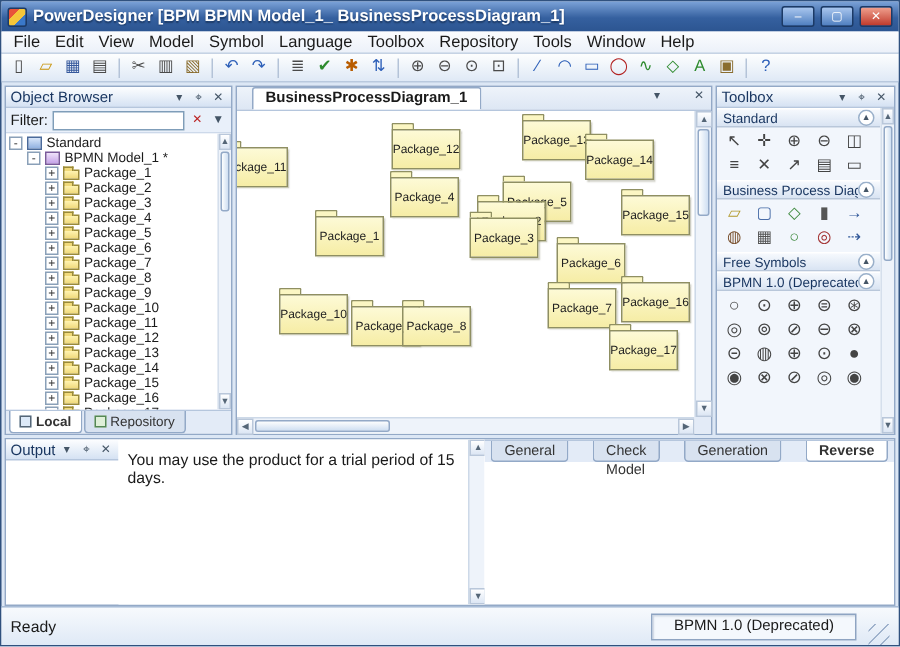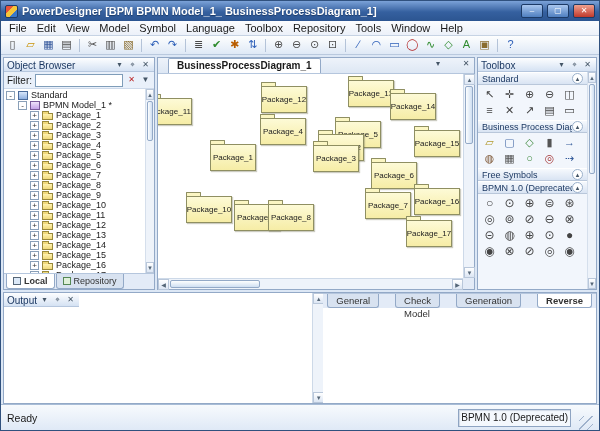--- a/index.html
+++ b/index.html
@@ -86,21 +86,21 @@
   .out-content{flex:1;position:relative;background:#fff;overflow:hidden}
   .out-text{padding:8px 6px;font-size:10.5px}
   .out-vscroll{position:absolute;top:0;right:0;bottom:0;width:11px;background:#eef3fa;border-left:1px solid #cdd9e8;display:flex;flex-direction:column}
   .output-tabs{height:15px;flex:0 0 15px;display:flex;align-items:flex-end;gap:16px;padding:0 4px;background:#e3ebf7;border-top:1px solid #b5c6dd}
   .otab{height:14px;padding:0 8px;font-size:9.5px;line-height:13px;background:#d8e2f0;border:1px solid #93a9c7;border-top:none;border-radius:0 0 3px 3px;color:#333}
   .otab.sel{background:#fff;font-weight:bold}
 
   
   .statusbar{height:26px;flex:0 0 26px;display:flex;align-items:center;background:linear-gradient(#f7fafd,#dfe9f6);border-top:1px solid #a8bcd6;padding:0 6px;gap:8px}
   .status-text{flex:1;font-size:10.5px}
-  .status-box{height:18px;line-height:16px;padding:0 2px;font-size:10px;background:#f4f8fd;border:1px solid #8ea4c2;box-shadow:inset 1px 1px 1px rgba(120,140,170,.3)}
+  .status-box{height:18px;line-height:16px;padding:0 14px;font-size:10px;background:#f4f8fd;border:1px solid #8ea4c2;box-shadow:inset 1px 1px 1px rgba(120,140,170,.3)}
   .grip{width:14px;height:14px;align-self:flex-end;background:repeating-linear-gradient(135deg,transparent 0 3px,#9fb2cc 3px 4px,transparent 4px 6px)}
 </style>
 </head>
 <body>
 
 <div class="window">
 
   <div class="titlebar">
     <span class="app-icon"></span>
     <span class="title-text">PowerDesigner [BPM BPMN Model_1_ BusinessProcessDiagram_1]</span>
@@ -504,20 +504,21 @@
   </div>
 
   <div class="output">
     <div class="panel-header">
       <span class="panel-title">Output</span>
       <span class="ph-btn">▾</span>
       <span class="ph-btn">⌖</span>
       <span class="ph-btn">✕</span>
     </div>
     <div class="out-content">
+      <div class="out-text">You may use the product for a trial period of 15 days.</div>
       <div class="out-vscroll">
         <div class="sarrow">▲</div>
         <div class="flex-fill"></div>
         <div class="sarrow">▼</div>
       </div>
     </div>
     <div class="output-tabs" id="output-tabs">
         <div class="otab">General</div>
         <div class="otab">Check Model</div>
         <div class="otab">Generation</div>

